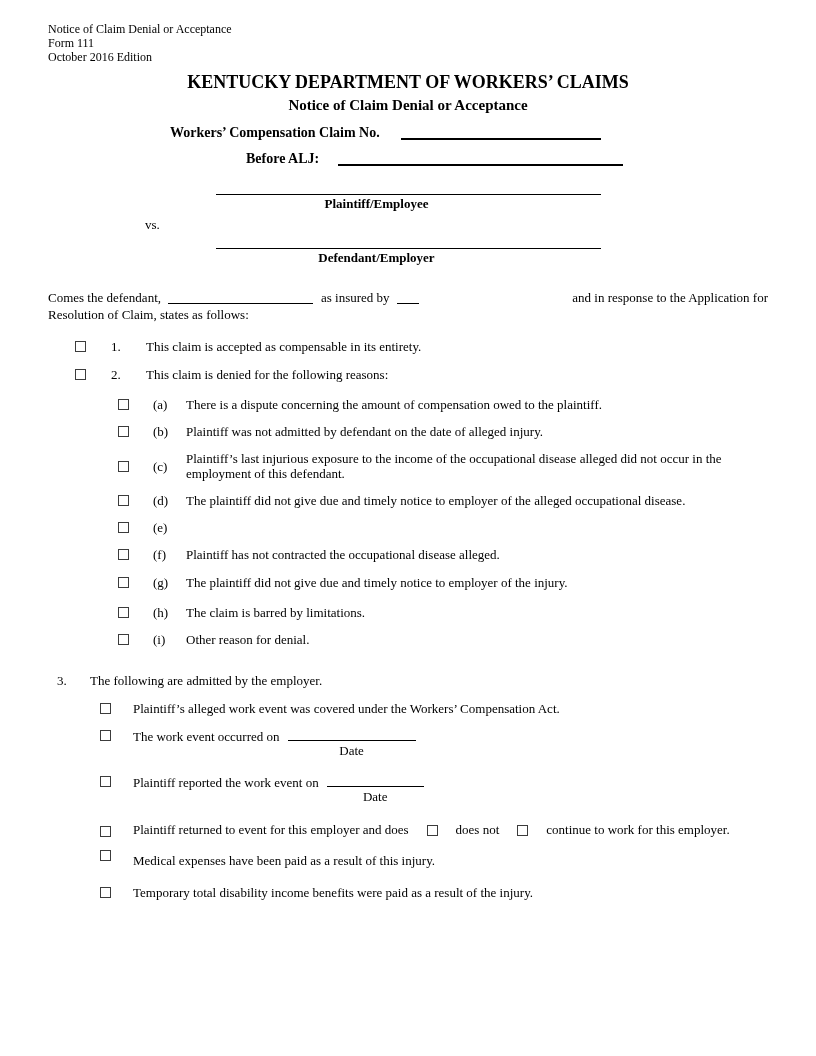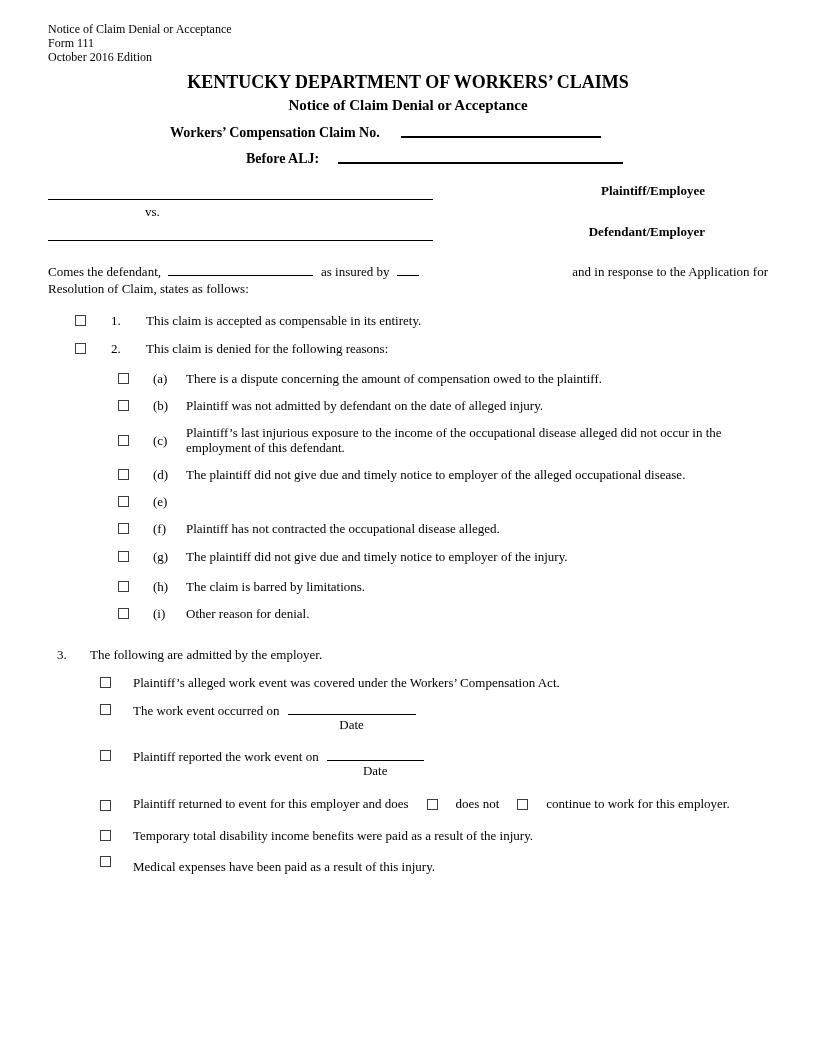--- a/index.html
+++ b/index.html
@@ -6,38 +6,38 @@
   .page {
     width:816px; height:1056px; box-sizing:border-box; overflow:hidden;
     background:#fff; color:#000; position:relative;
     font-family:"Liberation Serif", serif; font-size:13px;
     padding:22px 48px 0 48px; margin:0 auto;
   }
   .corner { font-size:12px; line-height:14px; }
   .main-title { text-align:center; font-weight:bold; font-size:18px; margin-top:8px; line-height:21px; }
   .sub-title  { text-align:center; font-weight:bold; font-size:15px; margin-top:4px; line-height:17px; }
 
-  .field-line { display:flex; align-items:flex-start; font-weight:bold; font-size:14px; line-height:18px;gap:11px; }
+  .field-line { display:flex; align-items:center; font-weight:bold; font-size:14px; line-height:18px;gap:11px; }
   .claim-line { margin-top:10px; margin-left:122px; }
   .alj-line   { margin-top:8px;  margin-left:198px; }
 
   .blank { display:inline-block; border-bottom:1px solid #000; height:12px; }
   .blank-bold { border-bottom-width:2px; }
   .w200{width:200px} .w285{width:285px} .w385{width:385px}
   .w145{width:145px} .w22{width:22px} .w128{width:128px} .w97{width:97px}
 
   .caption { margin-top:14px; }
-  .caption-row { display:flex; align-items:flex-end; line-height:18px; }
+  .caption-row { display:flex; align-items:center; line-height:18px;flex-direction:column; }
   .party-label { font-weight:bold; margin-right:63px; }
   .vs-row { margin:4px 0 0 97px; line-height:15px; }
   .caption-row2 { margin-top:4px; }
   .spacer { flex:1; }
 
   .intro { margin-top:22px; }
-  .intro-line1 { display:flex; align-items:flex-start; line-height:17px; }
+  .intro-line1 { display:flex; align-items:center; line-height:17px; }
   .intro-line1 .blank { margin-left:7px; }
   .intro-line1 .t2 { margin-left:8px;font-family:Liberation Serif, serif; }
   .intro-line2 { line-height:17px; }
 
   .cb { width:9px; height:9px; border:1px solid #3c3c3c; flex:none; display:inline-block; background:#fff; }
 
   .item-row { display:flex; align-items:flex-start; padding-left:27px; line-height:15px; }
   .item-row .cb { margin-top:2px; }
   .item-row .num { margin-left:25px; width:35px; flex:none; }
   .mt16{margin-top:16px} .mt13{margin-top:13px}
@@ -204,23 +204,23 @@
     <span class="cb" style="margin-top:4px;"></span>
     <span class="adm-line4">
       <span>Plaintiff returned to event for this employer and does</span>
       <span class="cb inline-cb"></span>
       <span>does not</span>
       <span class="cb inline-cb"></span>
       <span>continue to work for this employer.</span>
     </span>
   </div>
 
-  <div class="adm-row amt17">
-    <span class="cb"></span>
-    <span class="atext">Temporary total disability income benefits were paid as a result of the injury.</span>
-  </div>
-
   <div class="adm-row amt13">
     <span class="cb" style="margin-top:0;"></span>
     <span class="atext" style="margin-top:3px;">Medical expenses have been paid as a result of this injury.</span>
   </div>
 
+  <div class="adm-row amt17">
+    <span class="cb"></span>
+    <span class="atext">Temporary total disability income benefits were paid as a result of the injury.</span>
+  </div>
+
 </div>
 
 </body></html>

